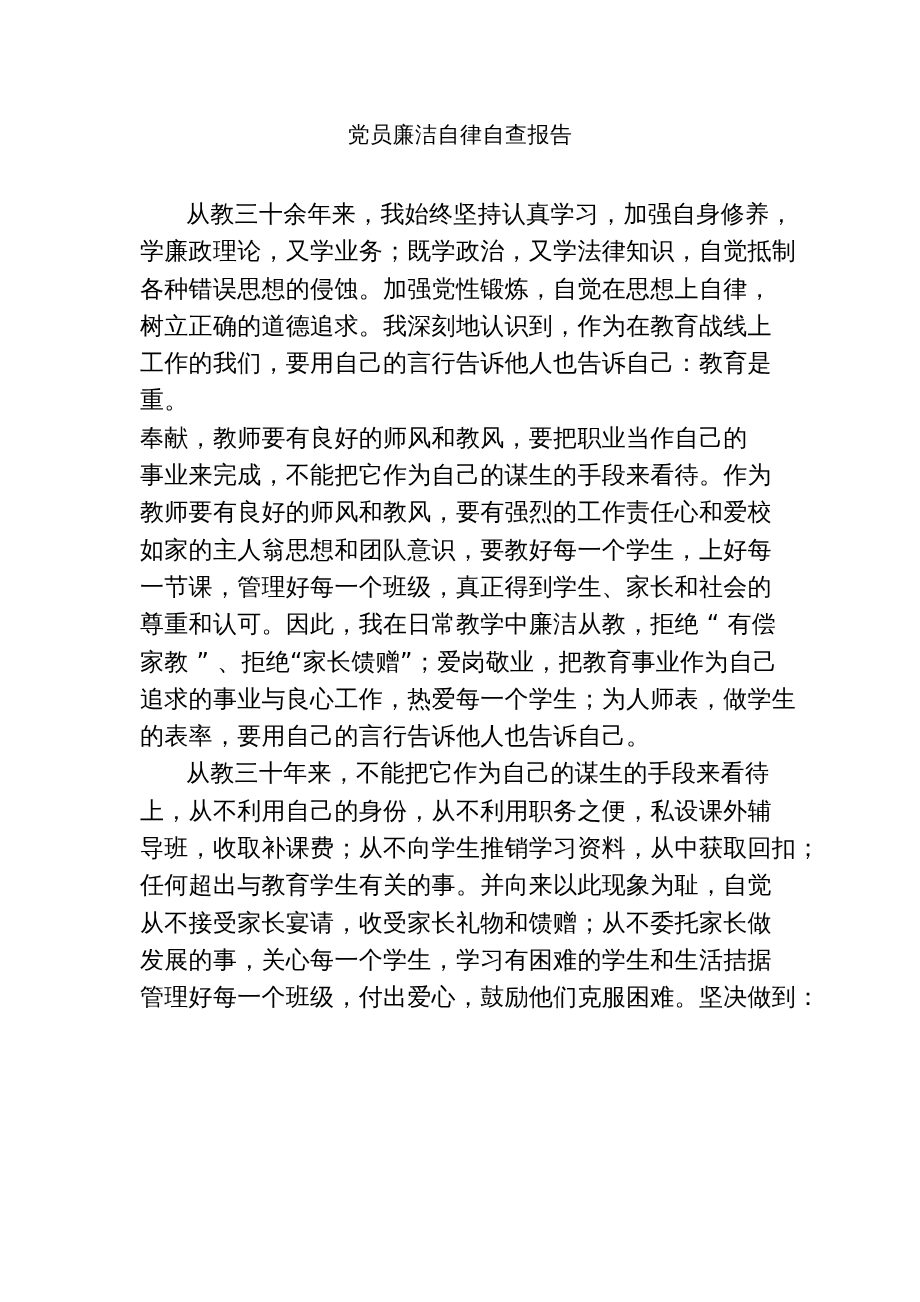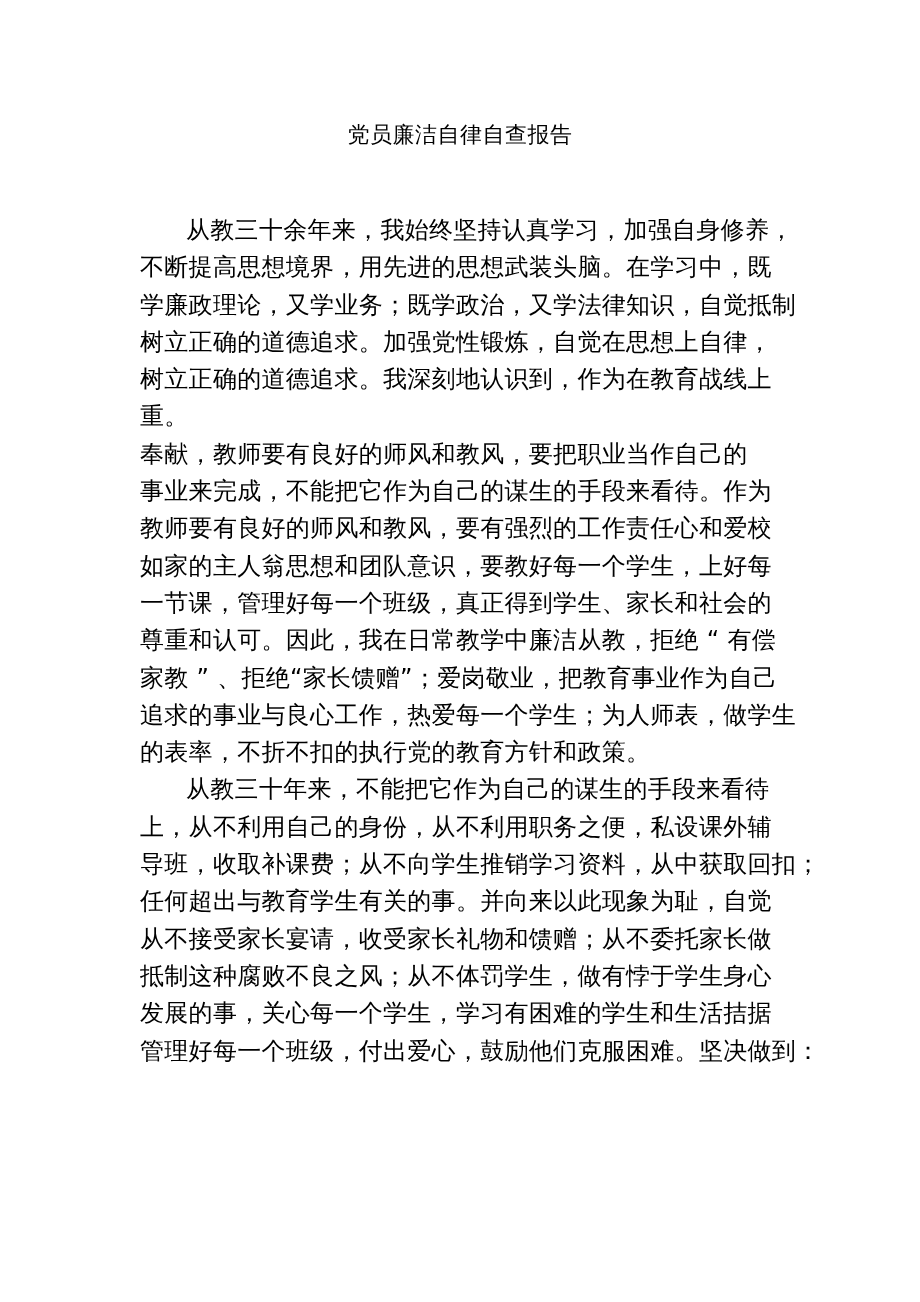--- a/index.html
+++ b/index.html
@@ -30,21 +30,21 @@
       text-align: center;
       font-size: 22px;
       line-height: 30px;
       letter-spacing: 0.5px;
       font-weight: normal;
       margin: 0;
     }
     .body-text {
       position: absolute;
       left: 140px;
-      top: 212px;
+      top: 196px;
       width: 660px;
     }
     .line {
       display: block;
       font-size: 24px;
       line-height: 37.3px;
       height: 37.3px;
       white-space: nowrap;
       letter-spacing: 0.3px;
     }
@@ -55,43 +55,42 @@
 </head>
 <body>
 
 <div class="page">
   <h1 class="doc-title">党员廉洁自律自查报告</h1>
 
   <div class="body-text">
 
     <div>
       <span class="line indent">从教三十余年来，我始终坚持认真学习，加强自身修养，</span>
-      <span class="line">不断提高思想境界，用先进的思想武装头脑。在学习中，既</span>
       <span class="line">学廉政理论，又学业务；既学政治，又学法律知识，自觉抵制</span>
-      <span class="line">树立正确的道德追求。加强党性锻炼，自觉在思想上自律，</span>
+      <span class="line">各种错误思想的侵蚀。加强党性锻炼，自觉在思想上自律，</span>
       <span class="line">树立正确的道德追求。我深刻地认识到，作为在教育战线上</span>
+      <span class="line">工作的我们，要用自己的言行告诉他人也告诉自己：教育是</span>
       <span class="line">重。</span>
     </div>
 
     <div>
       <span class="line">奉献，教师要有良好的师风和教风，要把职业当作自己的</span>
       <span class="line">事业来完成，不能把它作为自己的谋生的手段来看待。作为</span>
       <span class="line">教师要有良好的师风和教风，要有强烈的工作责任心和爱校</span>
       <span class="line">如家的主人翁思想和团队意识，要教好每一个学生，上好每</span>
       <span class="line">一节课，管理好每一个班级，真正得到学生、家长和社会的</span>
       <span class="line">尊重和认可。因此，我在日常教学中廉洁从教，拒绝 “ 有偿</span>
       <span class="line">家教 ” 、拒绝“家长馈赠”；爱岗敬业，把教育事业作为自己</span>
       <span class="line">追求的事业与良心工作，热爱每一个学生；为人师表，做学生</span>
-      <span class="line">的表率，不折不扣的执行党的教育方针和政策。</span>
+      <span class="line">的表率，要用自己的言行告诉他人也告诉自己。</span>
     </div>
 
     <div>
       <span class="line indent">从教三十年来，不能把它作为自己的谋生的手段来看待</span>
       <span class="line">上，从不利用自己的身份，从不利用职务之便，私设课外辅</span>
       <span class="line">导班，收取补课费；从不向学生推销学习资料，从中获取回扣；</span>
       <span class="line">任何超出与教育学生有关的事。并向来以此现象为耻，自觉</span>
       <span class="line">从不接受家长宴请，收受家长礼物和馈赠；从不委托家长做</span>
-      <span class="line">抵制这种腐败不良之风；从不体罚学生，做有悖于学生身心</span>
       <span class="line">发展的事，关心每一个学生，学习有困难的学生和生活拮据</span>
       <span class="line">管理好每一个班级，付出爱心，鼓励他们克服困难。坚决做到：</span>
     </div>
   </div>
 </div>
 
 </body></html>

